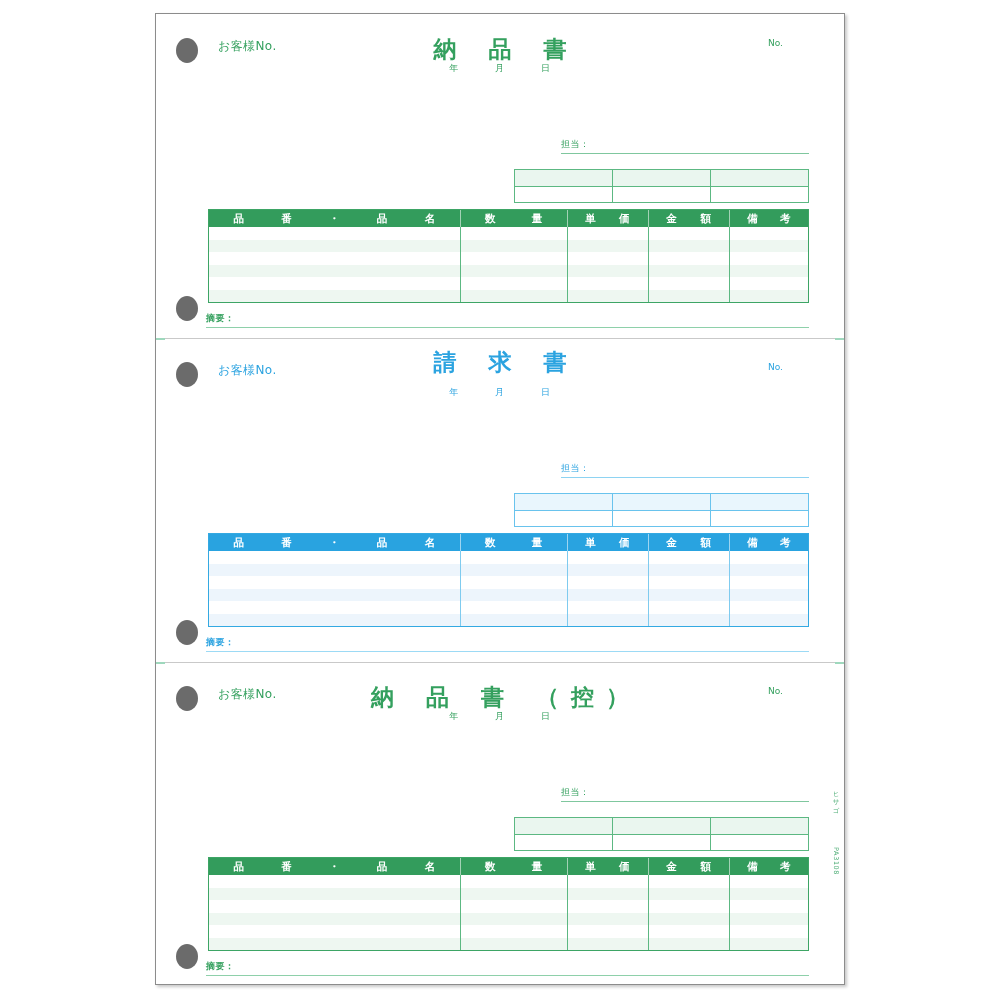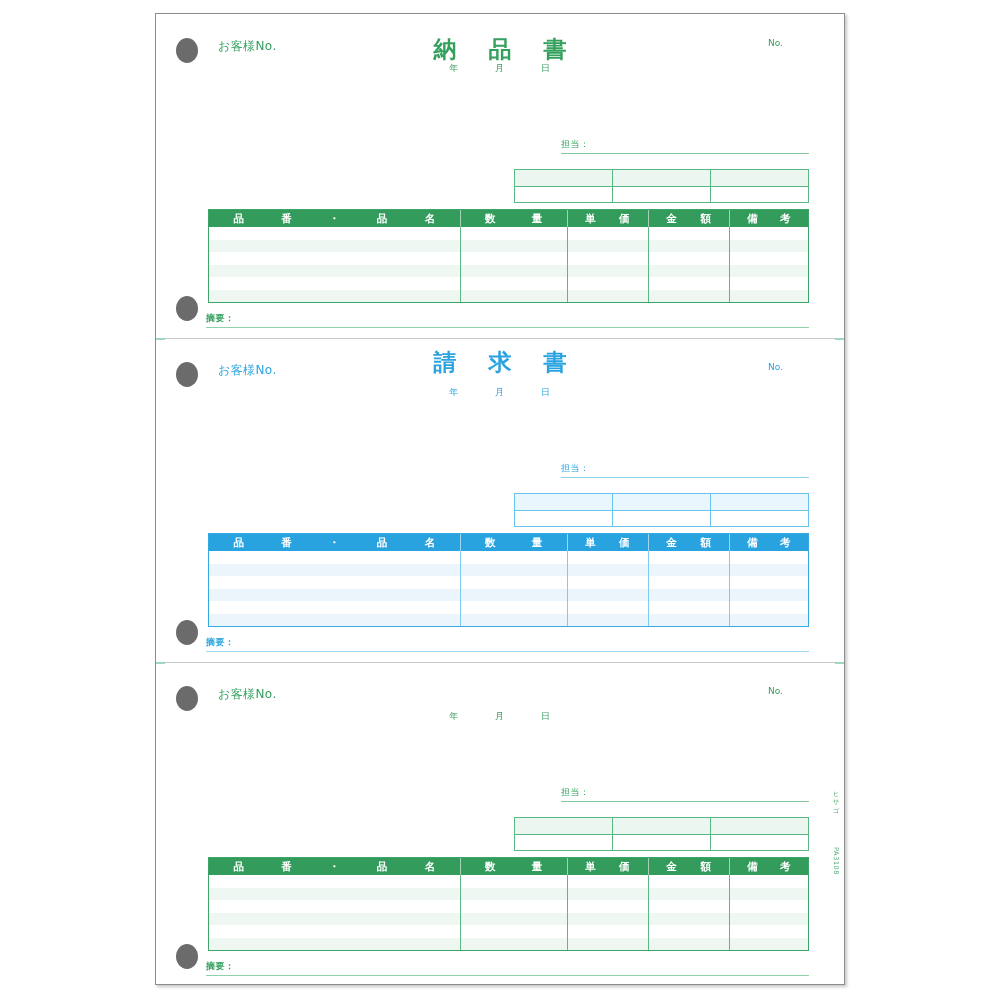--- a/index.html
+++ b/index.html
@@ -490,20 +490,21 @@
       <div class="tick r"></div>
     </div>
 
     <div class="panel panel-3 theme-green">
 
       <div class="hole" style="left:20px; top:24px;"></div>
       <div class="hole" style="left:20px; top:282px;"></div>
 
       <div class="cust-no" style="top:24px;">お客様No.</div>
 
+      <div class="doc-title" style="top:20px;">納 品 書 （控）</div>
 
       <div class="date-line" style="top:48px;">
         <span>年</span>
         <span>月</span>
         <span>日</span>
       </div>
 
       <div class="slip-no" style="top:24px;">No.</div>
 
       <div class="charge-row" style="top:124px;">

